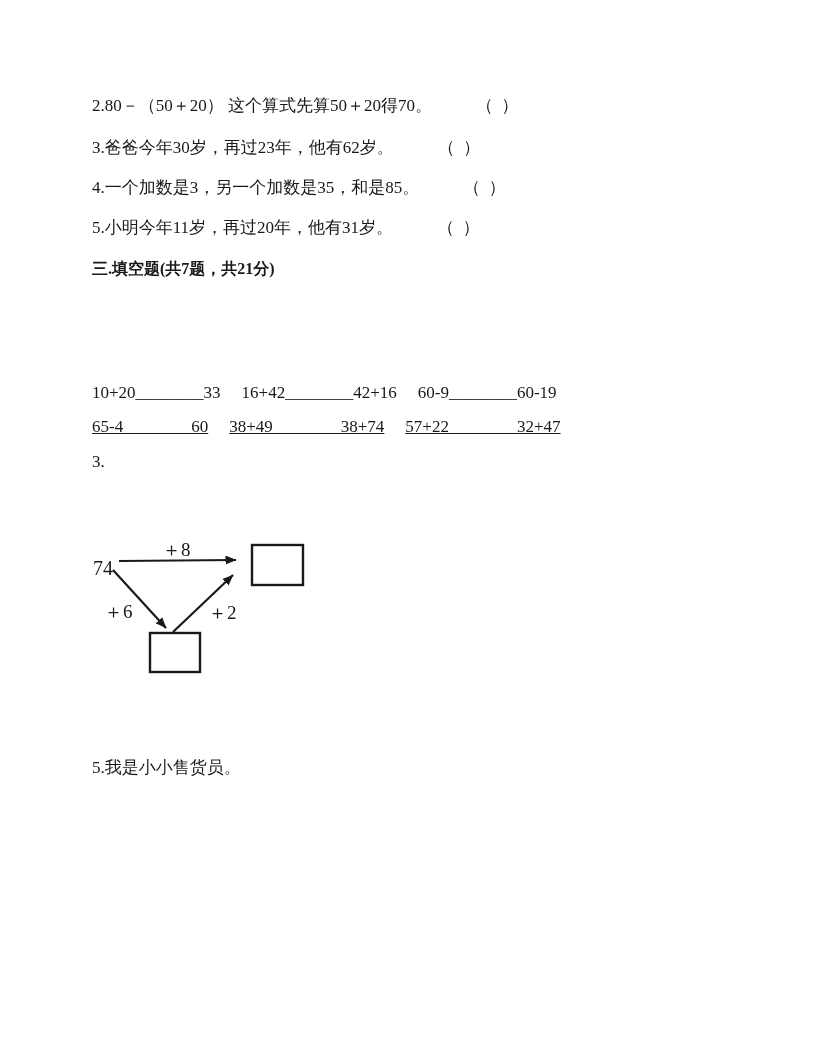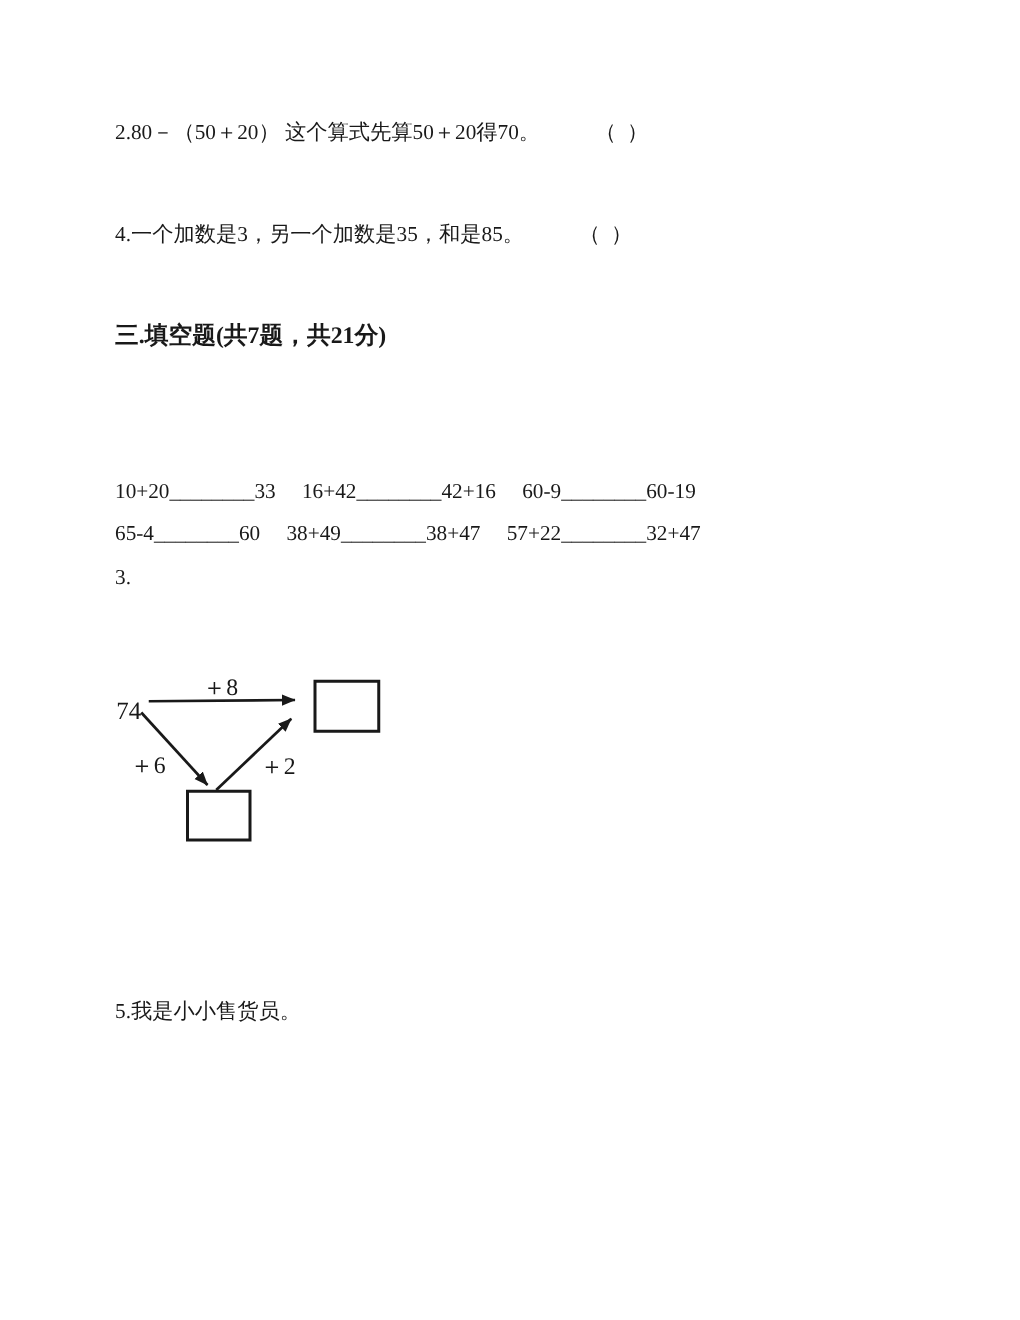--- a/index.html
+++ b/index.html
@@ -22,40 +22,40 @@
     left: 92px;
     font-size: 17px;
     line-height: 22px;
     white-space: pre;
   }
   .ans {
     margin-left: 44px;
   }
   .heading {
     font-weight: bold;
-    font-size: 19px;
+    font-size: 16px;
     line-height: 24px;
   }
   .cmp-row { display: flex; }
   .cmp-row .cell + .cell { margin-left: 21px; }
 
   
   .y-j0 { top: 95px; }
   .y-j1 { top: 137px; }
   .y-j2 { top: 177px; }
   .y-j3 { top: 217px; }
   .y-h  { top: 257px; }
   .y-q1 { top: 300px; }
   .y-q2 { top: 342px; }
   .y-r0 { top: 382px; }
-  .y-r1 { top: 416px; }
+  .y-r1 { top: 416px; text-decoration: underline; }
   .y-q3n { top: 451px; }
   .y-q3t { top: 484px; }
   .y-q4 { top: 715px; }
-  .y-q5 { top: 757px; margin-top: 41px; }
+  .y-q5 { top: 757px; }
 
   .diagram {
     position: absolute;
     left: 85px;
     top: 537px;
   }
   .diagram line {
     stroke: #191919;
     stroke-width: 2.2;
   }
@@ -71,37 +71,39 @@
   .dnum { font-size: 20px; }
   .dlabel { font-size: 19px; }
 </style>
 </head>
 <body>
 
 <div class="page">
 
   <div class="line y-j0"><span>2.80－（50＋20） 这个算式先算50＋20得70。</span><span class="ans">（  ）</span></div>
 
+  <div class="line y-j1"><span>3.爸爸今年30岁，再过23年，他有62岁。</span><span class="ans">（  ）</span></div>
 
   <div class="line y-j2"><span>4.一个加数是3，另一个加数是35，和是85。</span><span class="ans">（  ）</span></div>
 
+  <div class="line y-j3"><span>5.小明今年11岁，再过20年，他有31岁。</span><span class="ans">（  ）</span></div>
 
   <div class="line heading y-h">三.填空题(共7题，共21分)</div>
 
 
 
   <div class="line cmp-row y-r0">
     <span class="cell">10+20________33</span>
     <span class="cell">16+42________42+16</span>
     <span class="cell">60-9________60-19</span>
   </div>
 
   <div class="line cmp-row y-r1">
     <span class="cell">65-4________60</span>
-    <span class="cell">38+49________38+47</span>
+    <span class="cell">38+49________38+74</span>
     <span class="cell">57+22________32+47</span>
   </div>
 
   <div class="line y-q3n">3.</div>
 
 
   <svg class="diagram" width="230" height="145" viewBox="0 0 230 145">
     <defs>
       <marker id="ah" markerWidth="13" markerHeight="11" refX="10.5" refY="4.5" orient="auto" markerUnits="userSpaceOnUse">
         <path d="M0,0 L11,4.5 L0,9 Z" fill="#191919"></path>

